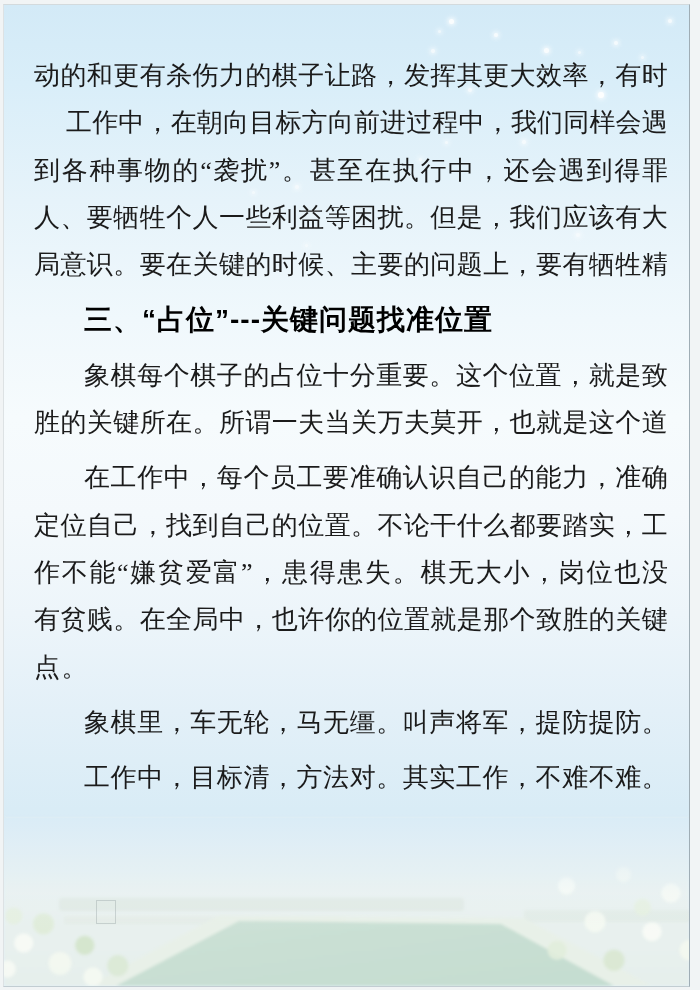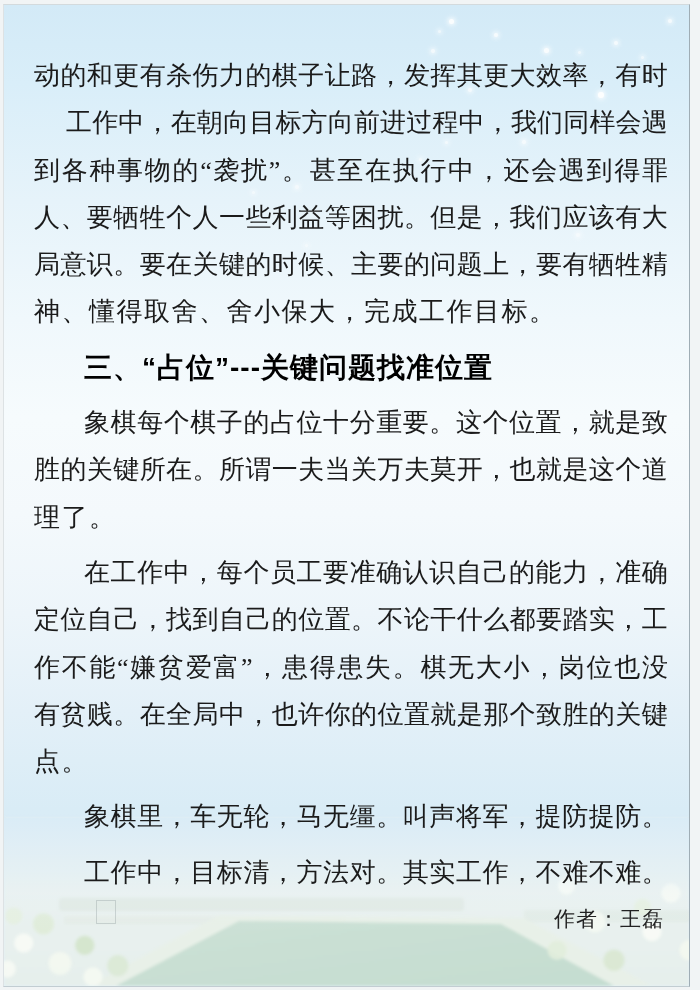--- a/index.html
+++ b/index.html
@@ -250,21 +250,20 @@
         <span>问</span>
         <span>题</span>
         <span>上</span>
         <span>，</span>
         <span>要</span>
         <span>有</span>
         <span>牺</span>
         <span>牲</span>
         <span>精</span>
       </div>
-      <div class="line body">神、懂得取舍、舍小保大，完成工作目标。</div>
       <div class="line heading ind-2">三、“占位”---关键问题找准位置</div>
       <div class="line body j ind-2">
         <span>象</span>
         <span>棋</span>
         <span>每</span>
         <span>个</span>
         <span>棋</span>
         <span>子</span>
         <span>的</span>
         <span>占</span>
@@ -302,21 +301,20 @@
         <span>莫</span>
         <span>开</span>
         <span>，</span>
         <span>也</span>
         <span>就</span>
         <span>是</span>
         <span>这</span>
         <span>个</span>
         <span>道</span>
       </div>
-      <div class="line body">理了。</div>
       <div class="line body j ind-2">
         <span>在</span>
         <span>工</span>
         <span>作</span>
         <span>中</span>
         <span>，</span>
         <span>每</span>
         <span>个</span>
         <span>员</span>
         <span>工</span>
@@ -454,16 +452,15 @@
         <span>实</span>
         <span>工</span>
         <span>作</span>
         <span>，</span>
         <span>不</span>
         <span>难</span>
         <span>不</span>
         <span>难</span>
         <span>。</span>
       </div>
-      <div class="line author">作者：王磊</div>
     </div>
 
 </div>
 
 </body></html>

